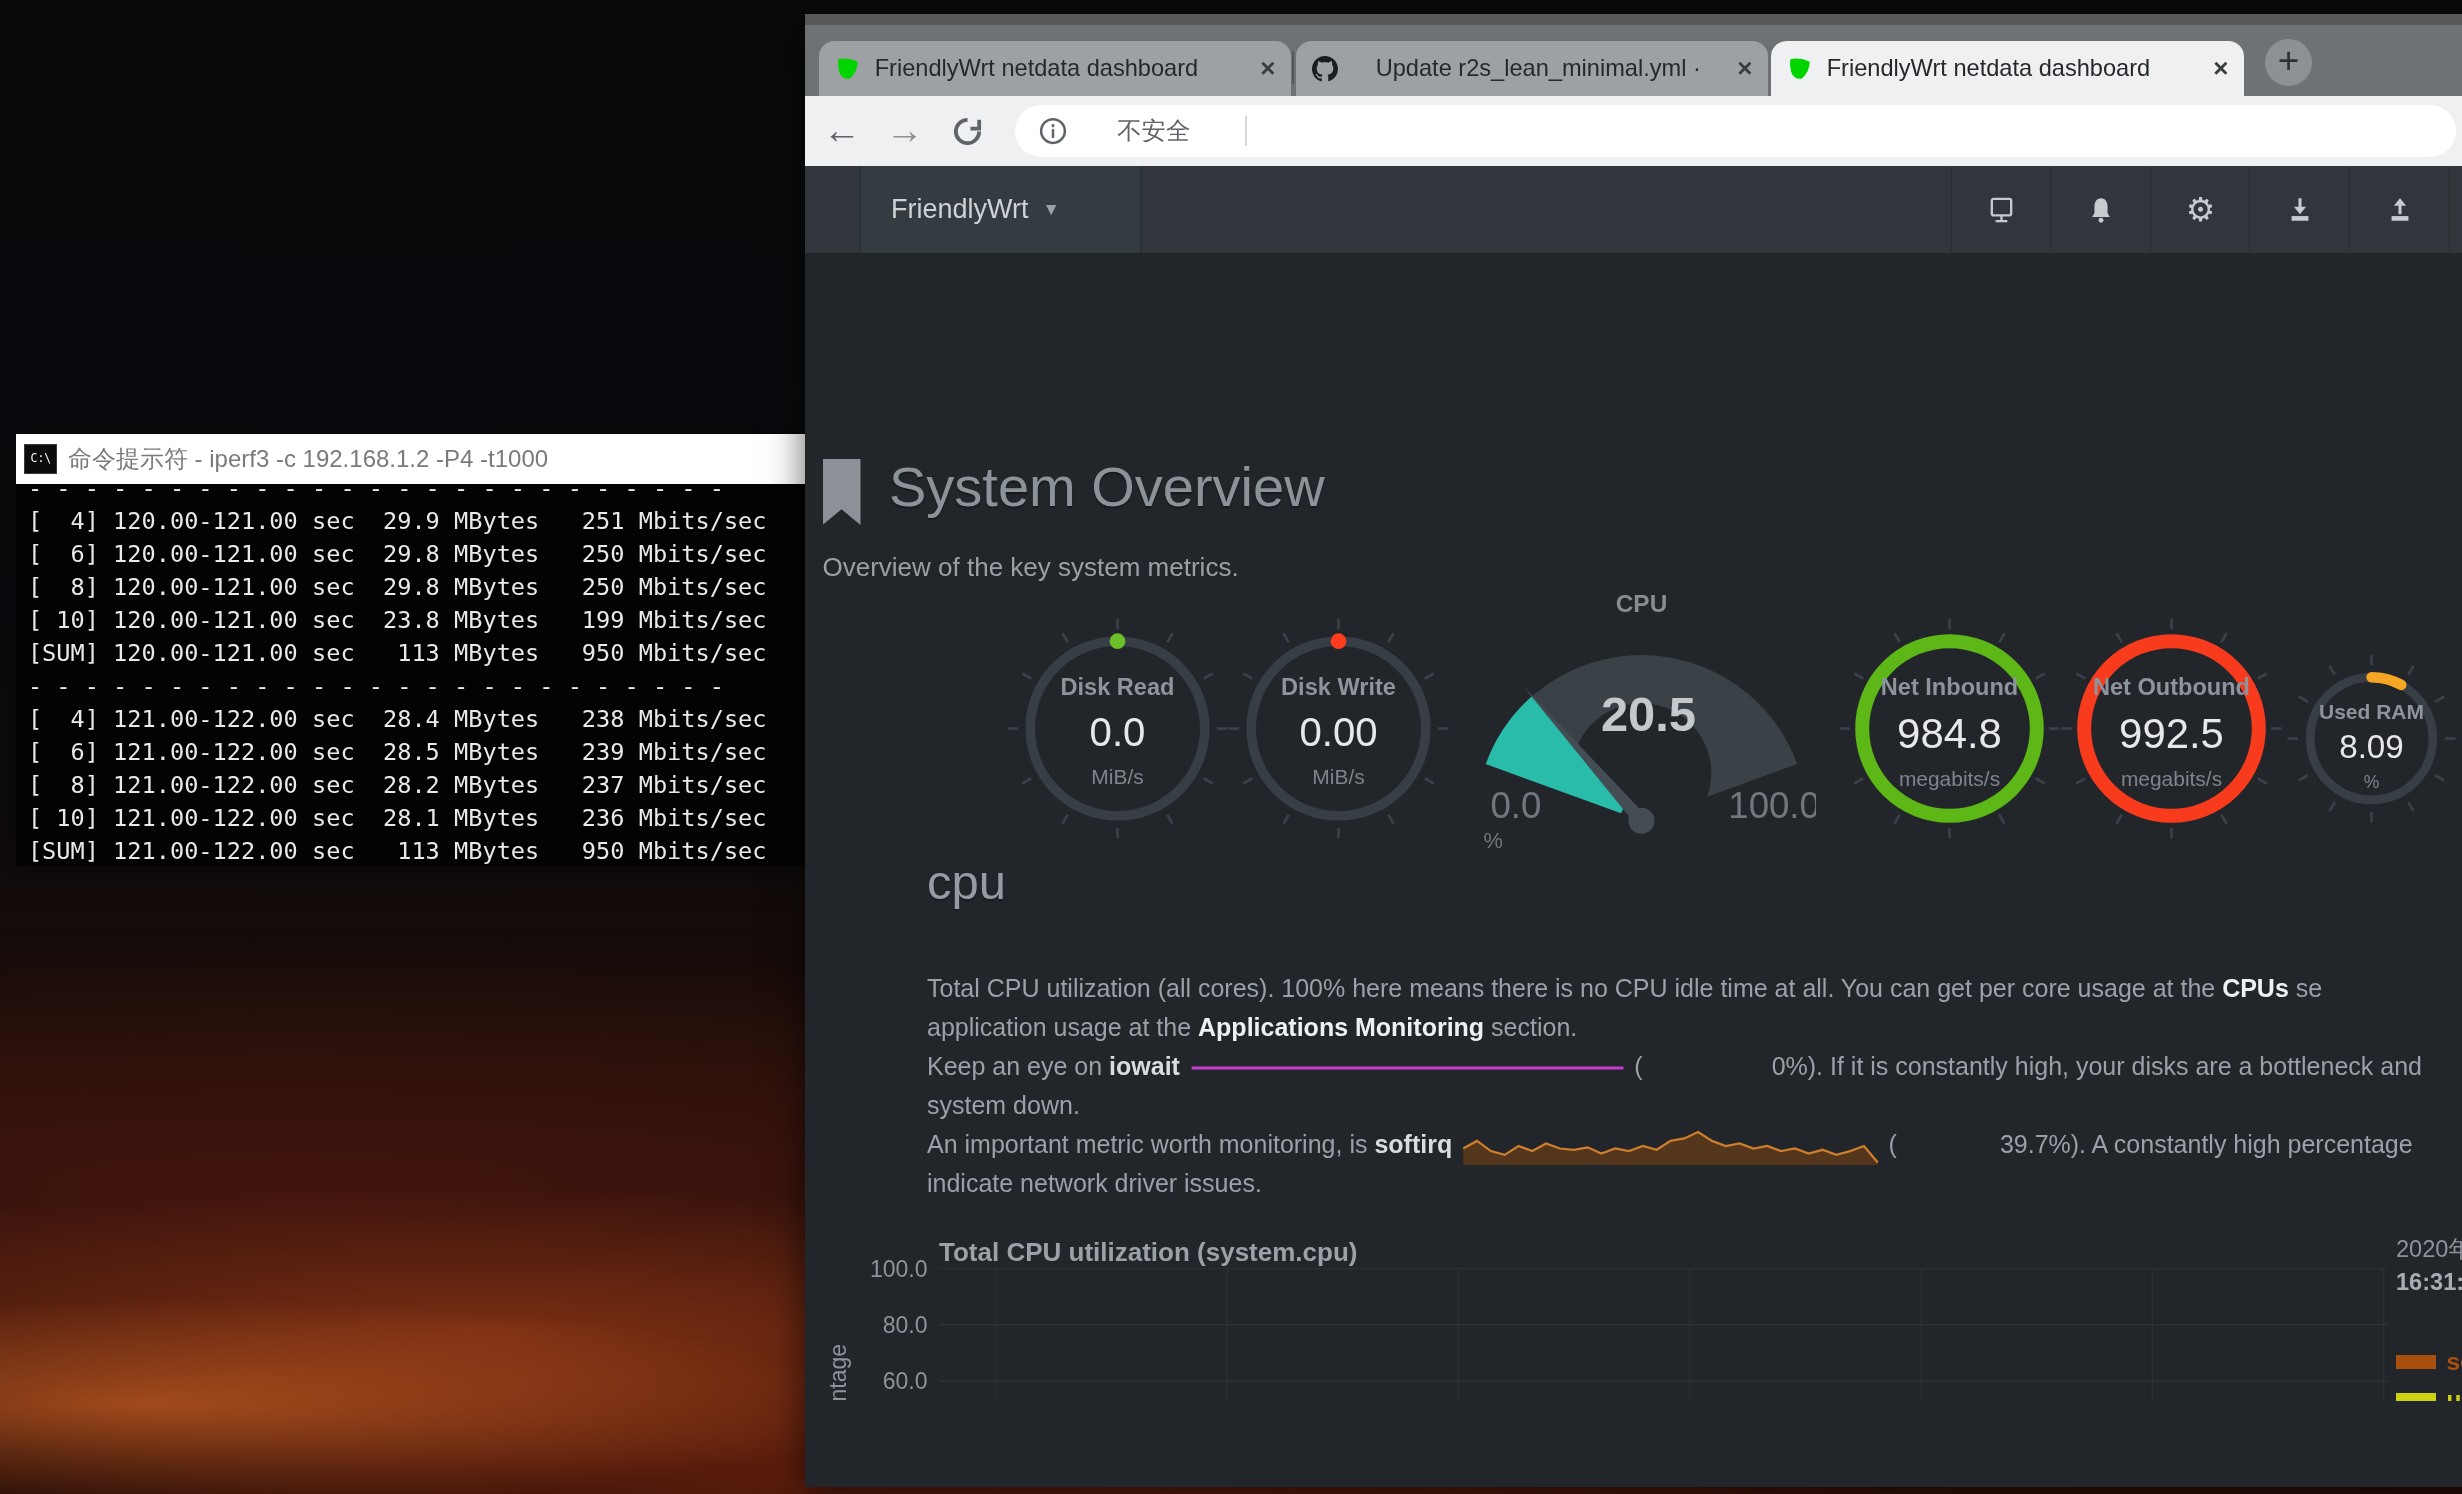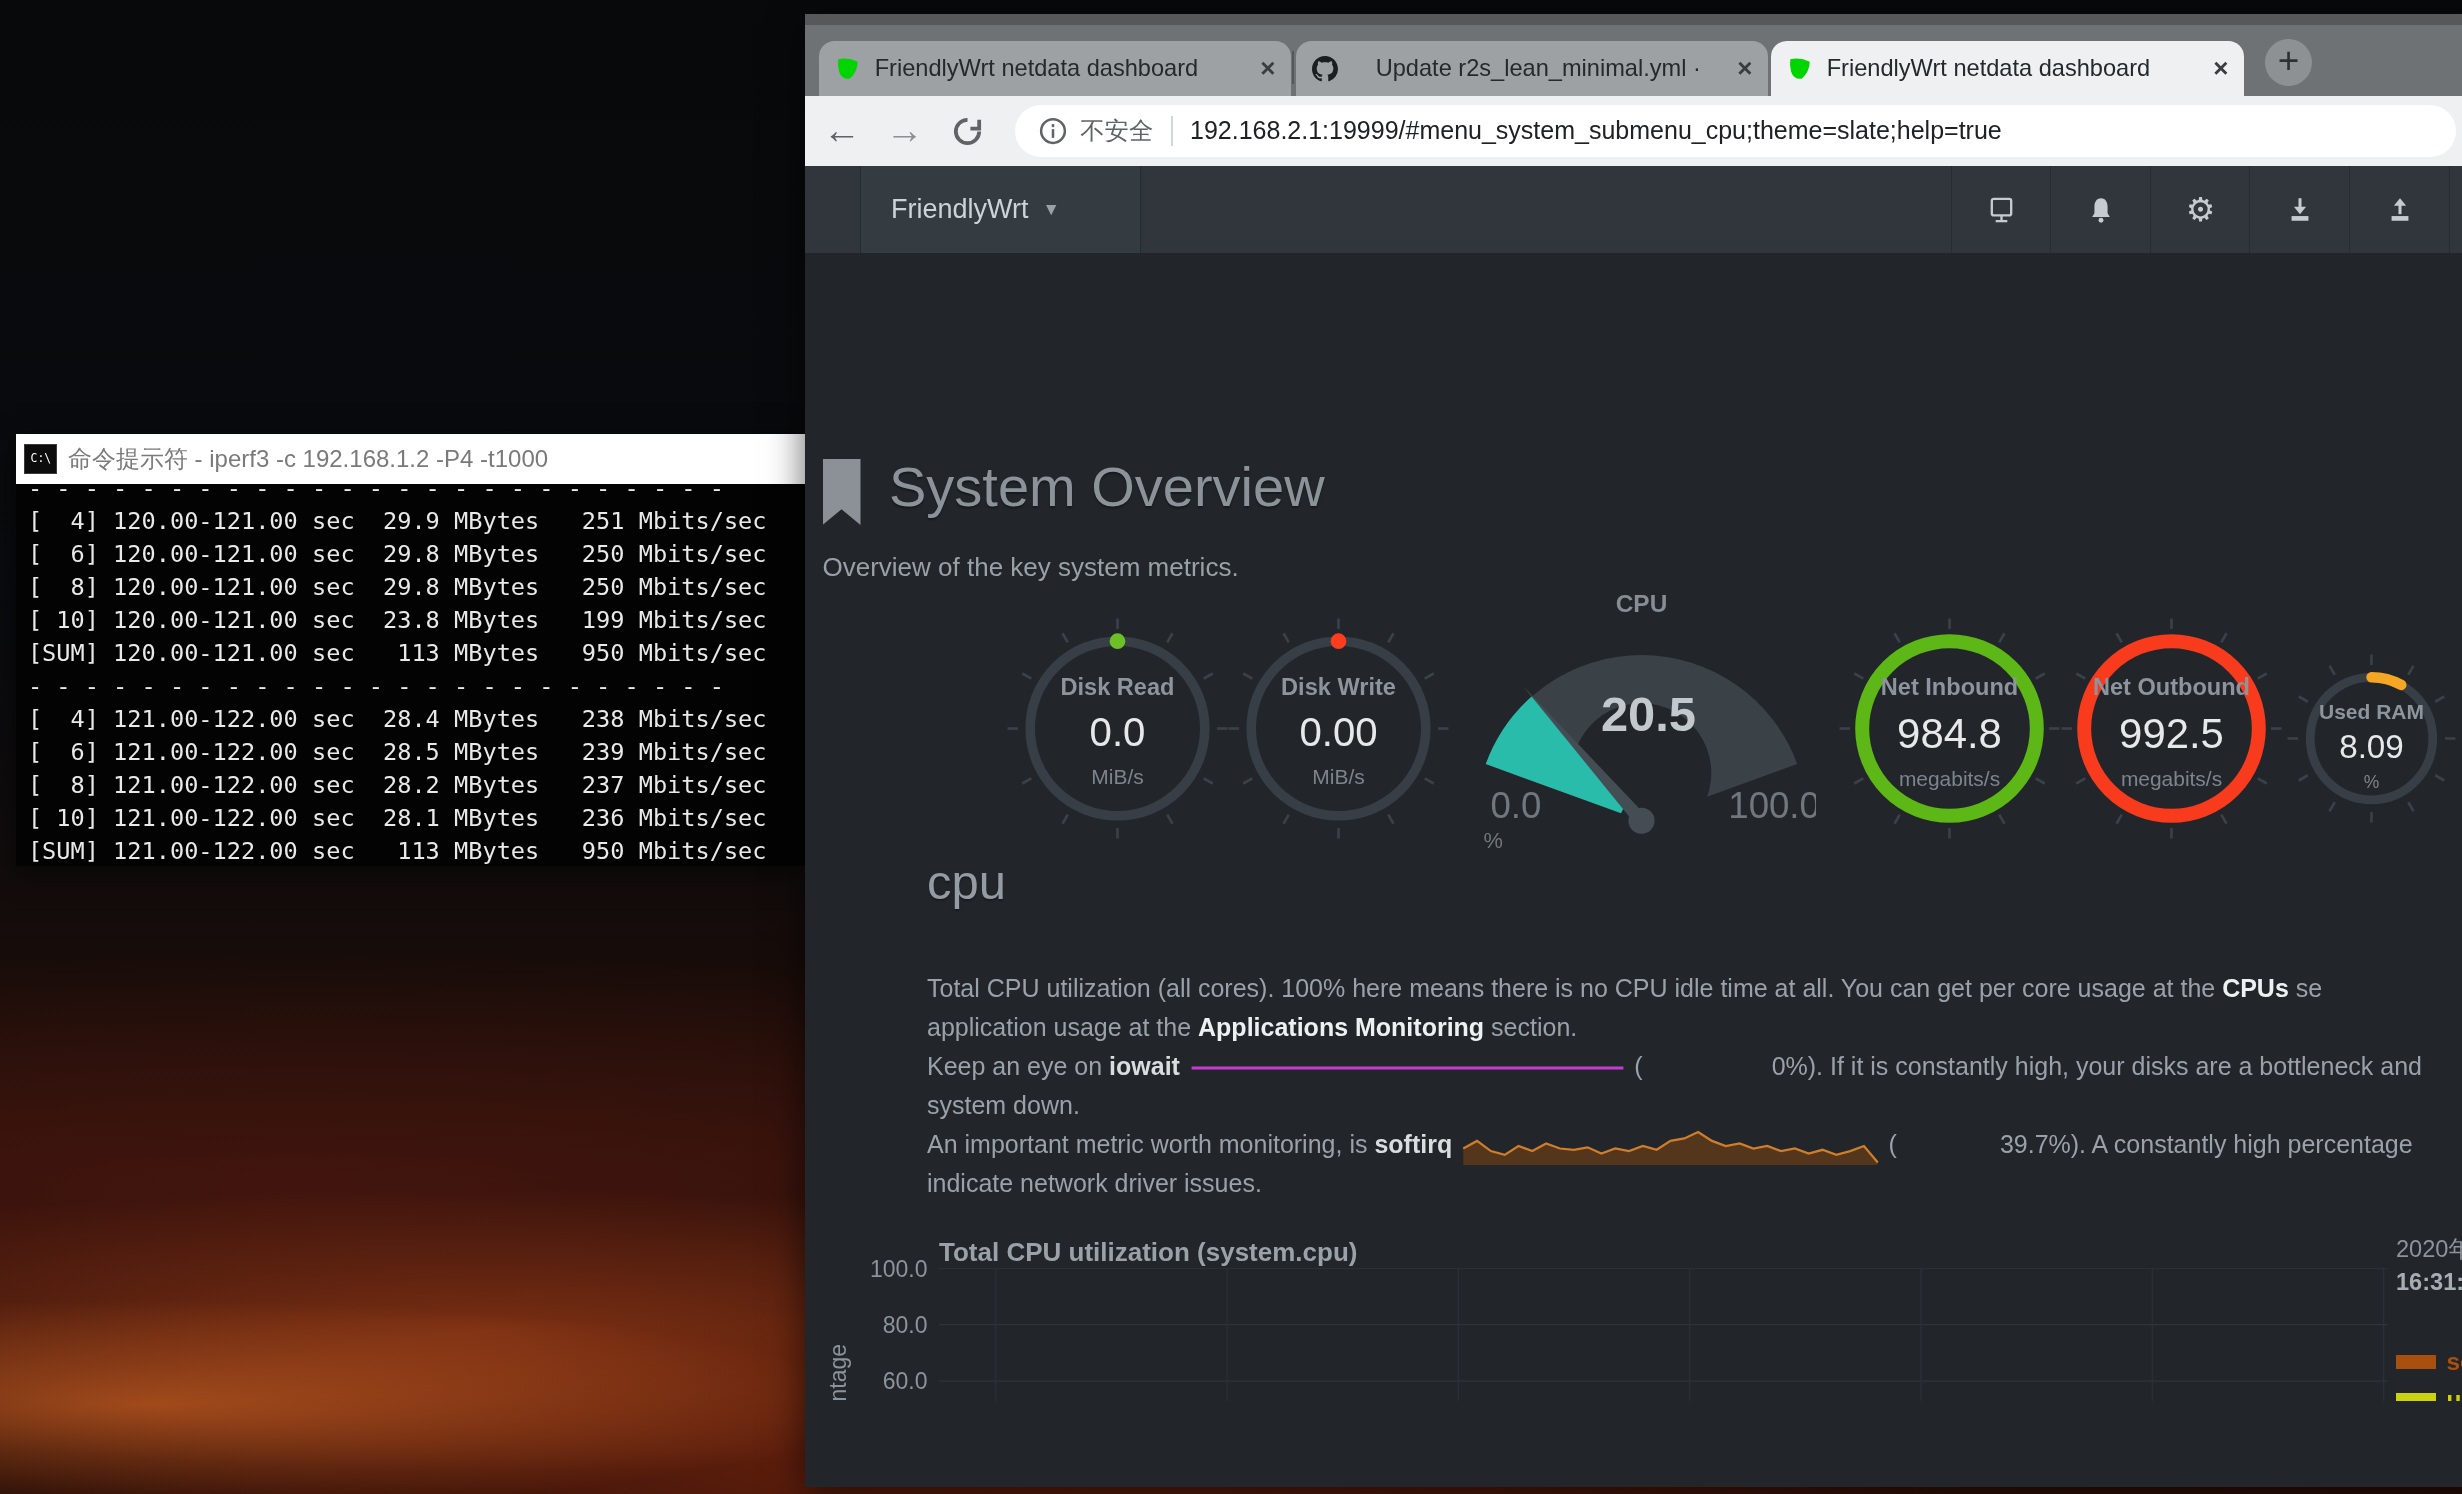--- a/index.html
+++ b/index.html
@@ -29,21 +29,21 @@
   .tab .label{font-size:23.6px;color:#26292c;white-space:nowrap;overflow:hidden;flex:1 1 auto;}
   .tab .label .dim{color:#6f7275;}
   .tab .close{font-size:26px;color:#3a3d40;margin-left:12.2px;flex:0 0 auto;font-weight:bold;}
   .tab.inactive{background:#9ea1a4;}
   .tab.active{background:#eef0f1;}
   .tab-divider{position:absolute;bottom:12.2px;width:1.7px;height:33px;background:#55585a;}
   #newtab{position:absolute;width:47px;height:47px;border-radius:50%;background:#8e9194;color:#2e3133;font-size:37px;line-height:44px;text-align:center;}
   
   #toolbar{left:0;top:82px;width:100%;height:70px;background:#eef0f1;border-bottom:0.9px solid #d7dadd;}
   .navbtn{position:absolute;top:10.5px;width:49px;height:49px;text-align:center;font-size:38px;line-height:47px;color:#5f6368;}
-  #omnibox{position:absolute;left:210px;top:8.7px;width:1441px;height:52px;background:#ffffff;border-radius:26px;display:flex;align-items:center;}
+  #omnibox{position:absolute;left:210px;top:8.7px;width:1441px;height:52px;background:#ffffff;border-radius:26px;display:flex;align-items:center;gap:37px;}
   #omnibox .secure{color:#5f6368;font-size:24.4px;margin-left:12.2px;white-space:nowrap;}
   #omnibox .divider{width:1.7px;height:30px;background:#d4d7da;margin:0 17.5px;}
   #omnibox .url{color:#202124;font-size:25px;white-space:nowrap;overflow:hidden;}
   
   #page{left:0;top:152px;width:100%;height:1235px;background:#22262b;overflow:hidden;}
   #navbar{left:0;top:0;width:100%;height:87px;background:#30363c;}
   #brand{position:absolute;left:55px;top:0;height:87px;width:279px;background:#343b41;border-left:0.9px solid #262b2f;border-right:0.9px solid #262b2f;display:flex;align-items:center;}
   #brand .name{color:#ced3d7;font-size:27px;margin-left:30px;}
   #brand .caret{color:#9aa1a7;font-size:17.5px;margin-left:14px;}
   .nav-icon-btn{position:absolute;top:0;height:87px;width:99px;border-left:0.9px solid #272c31;display:flex;align-items:center;justify-content:center;}
@@ -143,21 +143,20 @@
         </svg>
     </div>
     <div id="omnibox">
       <svg width="30" height="30" viewBox="0 0 24 24" style="margin-left:23px;flex:0 0 auto;">
           <circle cx="12" cy="12" r="9.5" fill="none" stroke="#5f6368" stroke-width="2"></circle>
           <rect x="11" y="10.5" width="2" height="7" fill="#5f6368"></rect>
           <rect x="11" y="6.5" width="2" height="2.4" fill="#5f6368"></rect>
         </svg>
       <span class="secure">不安全</span>
       <span class="divider"></span>
-      <span class="url">192.168.2.1:19999/#menu_system_submenu_cpu;theme=slate;help=true</span>
     </div>
   </div>
 
   <div id="page" class="abs">
 
     <div id="navbar" class="abs">
       <div id="brand">
         <span class="name">FriendlyWrt</span>
         <span class="caret">▼</span>
       </div>

